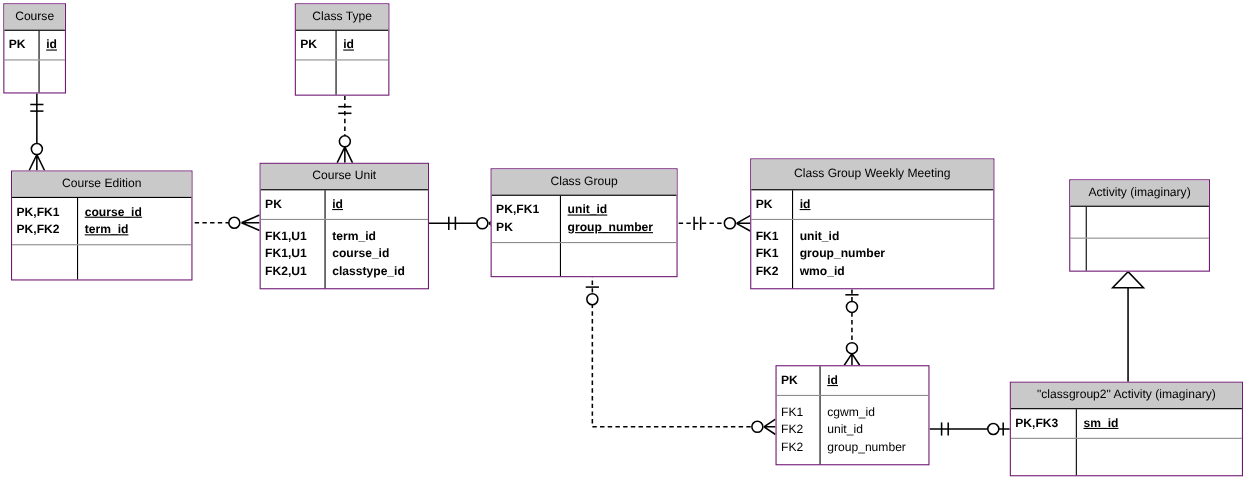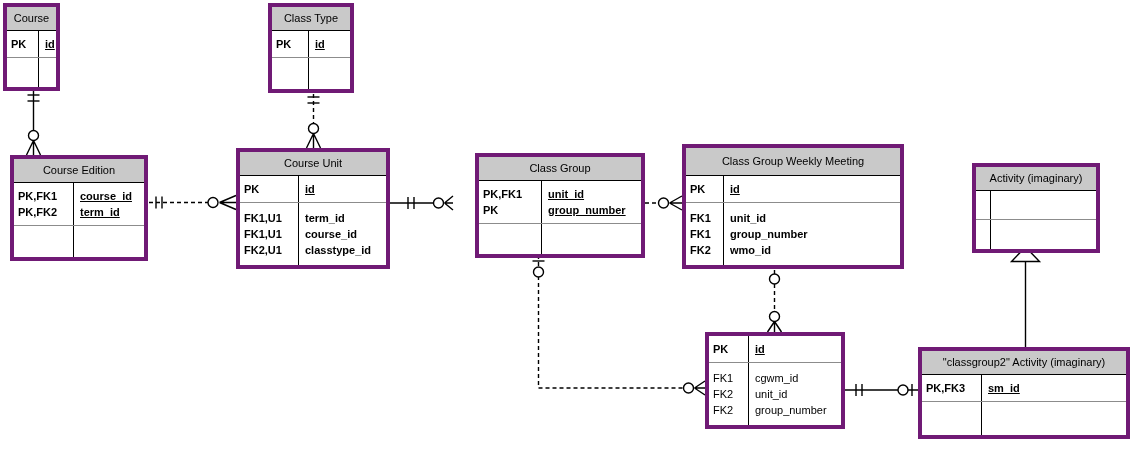--- a/index.html
+++ b/index.html
@@ -1,19 +1,19 @@
 <!DOCTYPE html>
 <html><head>
 <meta charset="utf-8">
 <style>
   html,body{margin:0;padding:0;background:#fff;}
   #canvas{position:relative;width:1132px;height:450px;background:#ffffff;overflow:hidden;
           font-family:"Liberation Sans",sans-serif;color:#000;}
   #wires{position:absolute;left:0;top:0;z-index:1;}
-  .etable{position:absolute;z-index:2;background:#fff;border:4px solid #701a75;box-sizing:border-box;
+  .etable{position:absolute;z-index:2;background:#fff;border:1px solid #701a75;box-sizing:border-box;
           font-size:11px;line-height:15px;}
   .ehead{background:#c9c9c9;border-bottom:1px solid #000;text-align:center;padding:4px 2px;}
   .ehead.tall{padding:6px 2px;}
   .esec{display:flex;}
   .esec + .esec{border-top:1px solid #8c8c8c;}
   .kcol{border-right:1px solid #000;padding:5px 3px 5px 4px;box-sizing:border-box;flex:0 0 auto;
         font-weight:bold;line-height:16px;}
   .fcol{padding:5px 4px 5px 6px;flex:1 1 auto;line-height:16px;}
   .fkpad .kcol,.fkpad .fcol{padding-top:7px;padding-bottom:7px;}
   .bold{font-weight:bold;}
@@ -137,21 +137,21 @@
       <div class="fcol bold">
           <div class="u">id</div>
         </div>
     </div>
     <div class="esec" style="height:31px">
       <div class="kcol" style="flex-basis:37px"></div>
         <div class="fcol"></div>
     </div>
   </div>
 
-  <div class="etable" style="left:10px;top:155px;width:138px">
+  <div class="etable" style="left:10px;top:155px;width:165px">
     <div class="ehead">Course Edition</div>
     <div class="esec">
       <div class="kcol" style="flex-basis:60px">
         <div>PK,FK1</div>
         <div>PK,FK2</div>
       </div>
       <div class="fcol bold">
         <div class="u">course_id</div>
         <div class="u">term_id</div>
       </div>
@@ -179,21 +179,21 @@
         <div>FK2,U1</div>
       </div>
       <div class="fcol bold">
         <div>term_id</div>
         <div>course_id</div>
         <div>classtype_id</div>
       </div>
     </div>
   </div>
 
-  <div class="etable" style="left:475px;top:153px;width:170px">
+  <div class="etable" style="left:446px;top:153px;width:170px">
     <div class="ehead">Class Group</div>
     <div class="esec">
       <div class="kcol" style="flex-basis:63px">
         <div>PK,FK1</div>
         <div>PK</div>
       </div>
       <div class="fcol bold">
         <div class="u">unit_id</div>
         <div class="u">group_number</div>
       </div>

